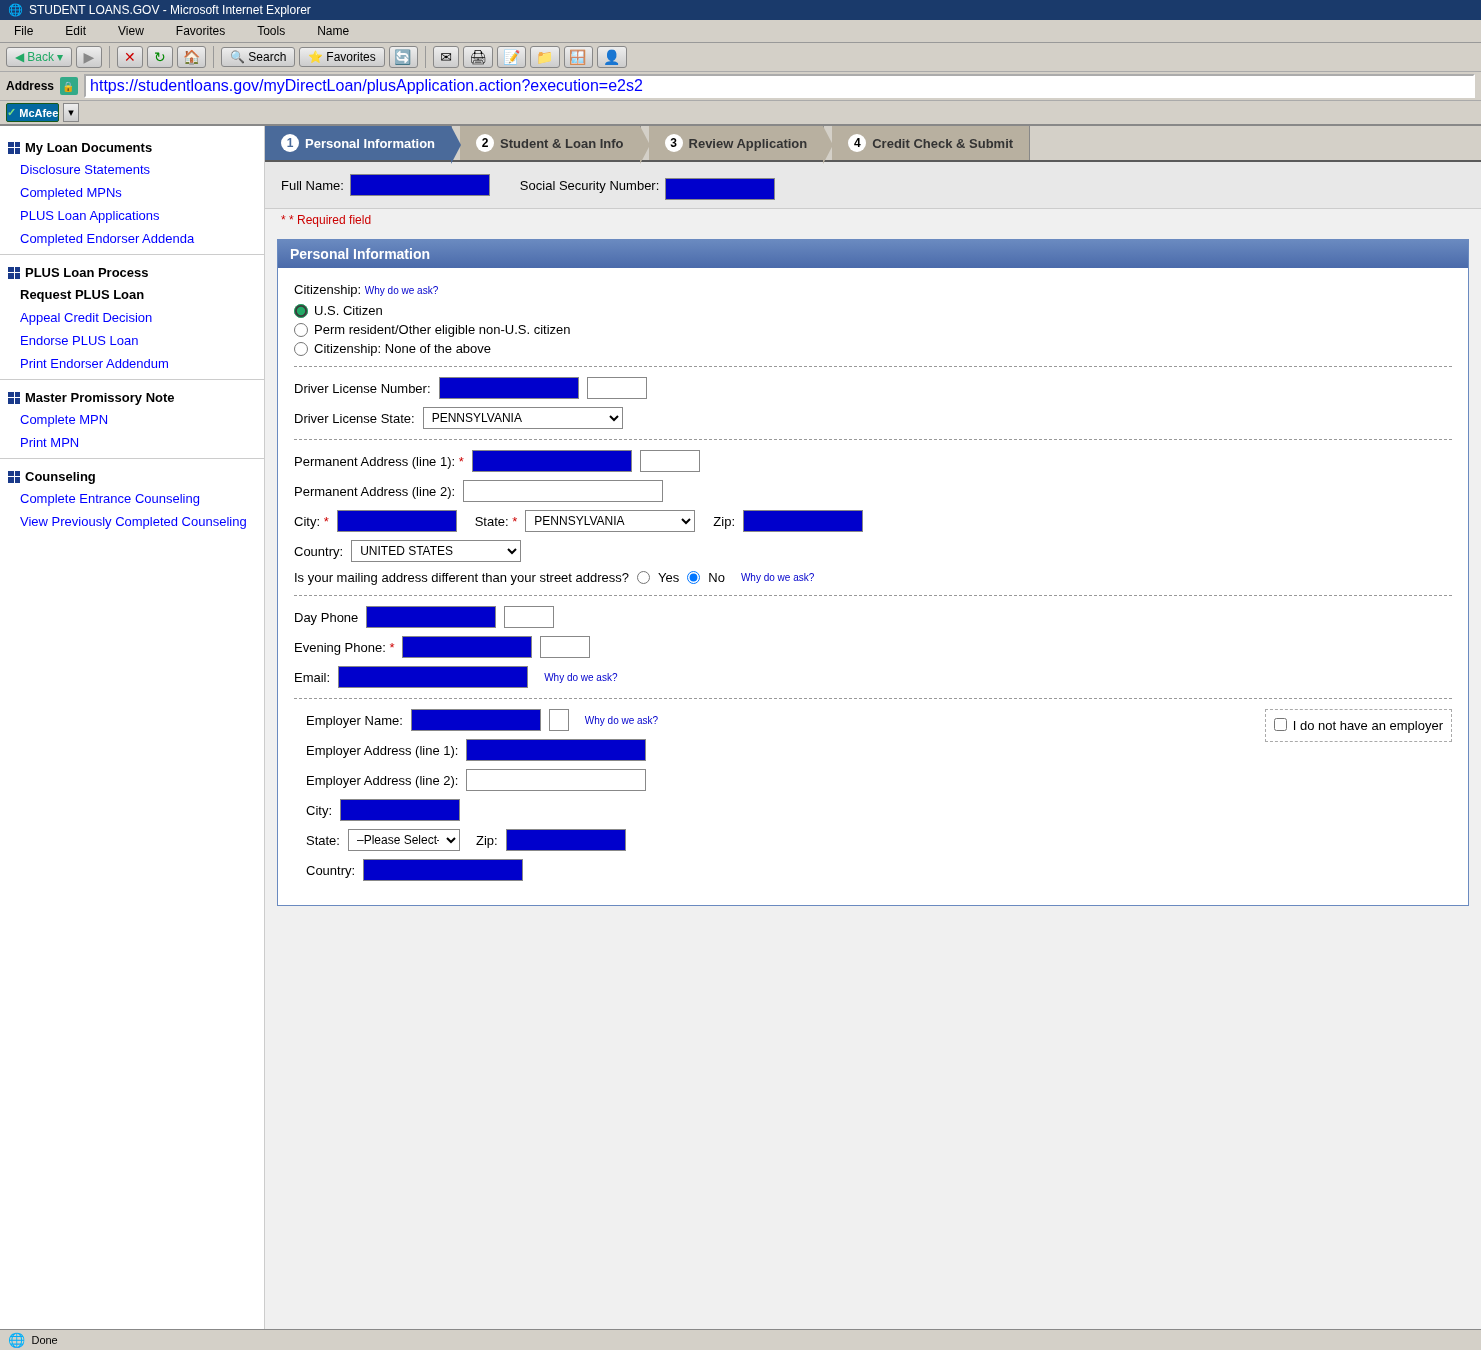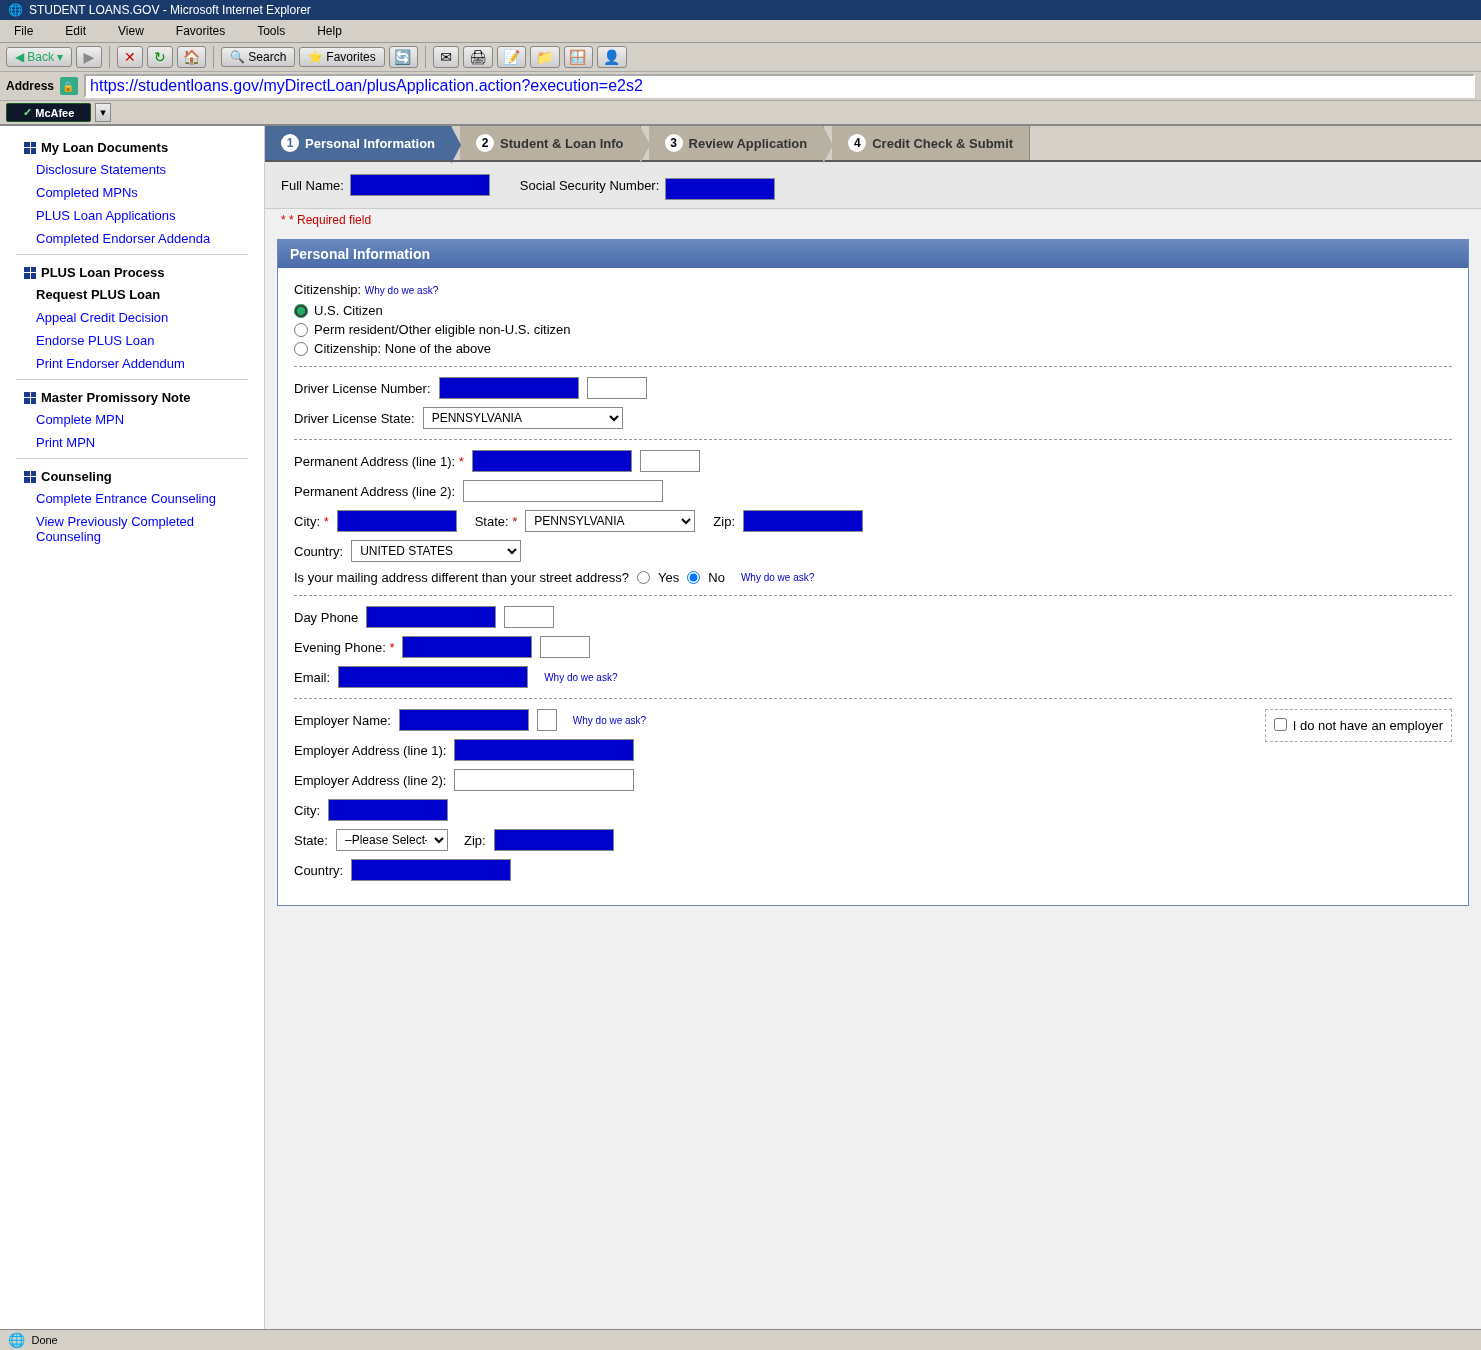--- a/index.html
+++ b/index.html
@@ -101,25 +101,25 @@
     
     .mcafee-bar {
       background: #d4d0c8;
       display: flex;
       align-items: center;
       padding: 2px 6px;
       gap: 4px;
       border-bottom: 2px solid #888;
     }
     .mcafee-badge {
-      background: #0f172a;
+      background: #0369a1;
       color: #fff;
       font-size: 11px;
       font-weight: bold;
-      padding: 2px 16px;
+      padding: 2px 0;
       border: 1px solid #1a5a1a;
       border-radius: 2px;
       display: flex;
       align-items: center;
       gap: 3px;
     }
     .mcafee-badge::before { content: "✓"; color: #7fdf7f; }
     .mcafee-dropdown {
       background: linear-gradient(to bottom, #eee, #ccc);
       border: 1px solid #888;
@@ -133,21 +133,21 @@
       display: flex;
       height: calc(1350px - 130px);
     }
 
     
     .sidebar {
       width: 265px;
       min-width: 265px;
       background: #fff;
       border-right: 1px solid #ccc;
-      padding: 8px 16px;
+      padding: 8px 0;
       overflow-y: auto;
     }
     .sidebar-section-header {
       display: flex;
       align-items: center;
       gap: 5px;
       padding: 6px 8px 3px 8px;
       font-weight: bold;
       font-size: 13px;
       color: #000;
@@ -368,21 +368,21 @@
   <span>🌐</span>
   <span>STUDENT LOANS.GOV - Microsoft Internet Explorer</span>
 </div>
 
 <div class="menu-bar">
   <span class="menu-item">File</span>
   <span class="menu-item">Edit</span>
   <span class="menu-item">View</span>
   <span class="menu-item">Favorites</span>
   <span class="menu-item">Tools</span>
-  <span class="menu-item">Help</span>
+  <span class="menu-item">Name</span>
 </div>
 
 <div class="toolbar">
   <button class="toolbar-btn back-btn">
     <span>◀</span>
     <span>Back</span>
     <span>▾</span>
   </button>
   <button class="toolbar-icon-btn forward-btn">▶</button>
   <div class="toolbar-sep"></div>
@@ -623,21 +623,21 @@
         <input type="text" class="form-input normal" style="width: 50px;">
       </div>
       <div class="form-row">
         <span class="form-label">Email:</span>
         <input type="text" class="form-input redacted" style="width: 190px;">
         <a class="why-link" style="margin-left:8px;">Why do we ask?</a>
       </div>
 
       <hr class="form-divider">
 
-      <div style="display:flex; gap:12px;">
+      <div style="display:flex; gap:12px;margin-left:12px;">
         <div style="flex:1;">
           <div class="form-row">
             <span class="form-label">Employer Name:</span>
             <input type="text" class="form-input redacted" style="width: 130px;">
             <input type="text" class="form-input normal" style="width: 20px;">
             <a class="why-link" style="margin-left:8px;">Why do we ask?</a>
           </div>
           <div class="form-row">
             <span class="form-label">Employer Address (line 1):</span>
             <input type="text" class="form-input redacted" style="width: 180px;">

